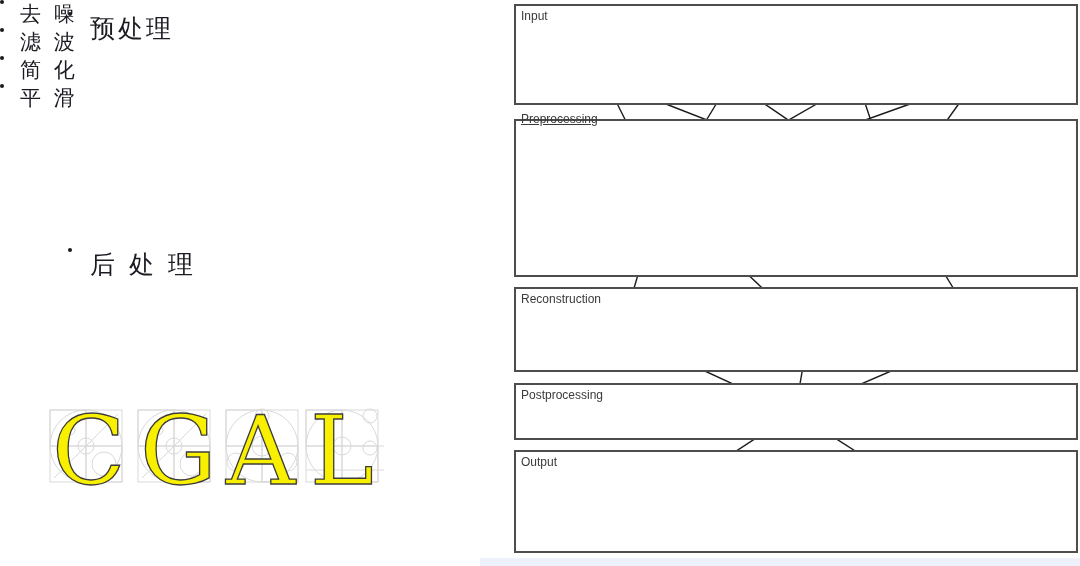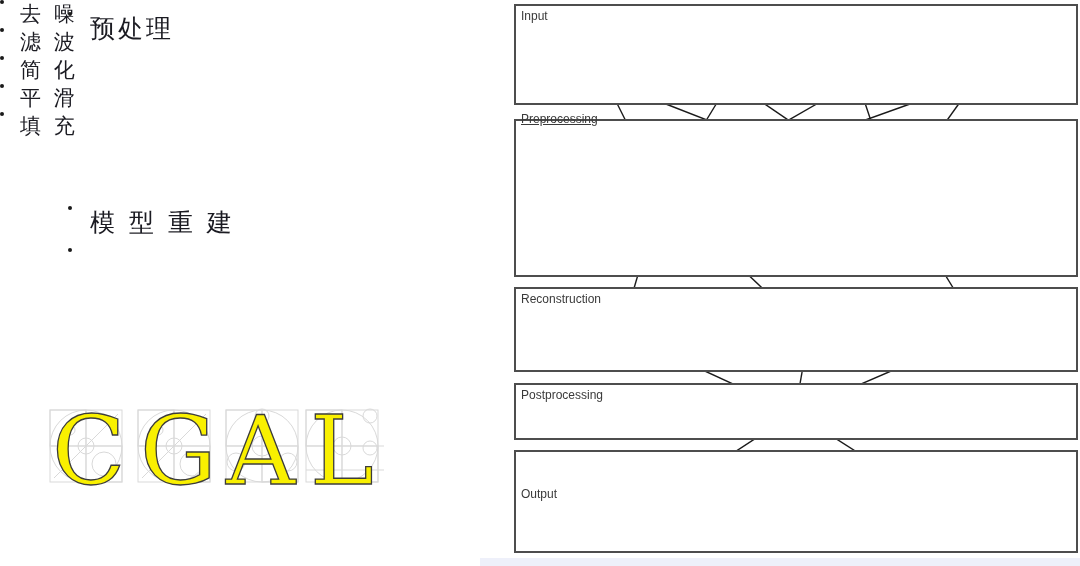--- a/index.html
+++ b/index.html
@@ -63,35 +63,24 @@
           <span class="dot"></span>
           <span class="txt2">简 化</span>
         </div>
       </li>
       <li class="lvl2" style="left: 118px; top: 168px;">
         <div class="bullet-row">
           <span class="dot"></span>
           <span class="txt2">平 滑</span>
         </div>
       </li>
-      <li class="lvl1" style="left: 68px; top: 206px;">
-        <div class="bullet-row">
-          <span class="dot"></span>
-          <span class="txt1">模 型 重 建</span>
-        </div>
-      </li>
       <li class="lvl1" style="left: 68px; top: 248px;">
         <div class="bullet-row">
           <span class="dot"></span>
-        </div>
-      </li>
-      <li class="lvl2" style="left: 118px; top: 290px;">
-        <div class="bullet-row">
-          <span class="dot"></span>
-          <span class="txt2">填 充</span>
+          <span class="txt1">后 处 理</span>
         </div>
       </li>
     </ul>
 
   <div id="cgal-logo">
     <svg viewBox="0 0 350 120" width="350" height="120">
       <g stroke="#d9d9d9" stroke-width="1" fill="none">
         <rect x="10" y="18" width="72" height="72"></rect>
           <rect x="10" y="18" width="36" height="36"></rect>
         <rect x="46" y="54" width="36" height="36"></rect>
@@ -278,17 +267,17 @@
   <div id="section-layer">
       <div class="section-box" style="left: 9px; top: 4px; width: 564px; height: 101px;"></div>
       <div class="section-label" style="left: 16px; top: 9px;">Input</div>
       <div class="section-box" style="left: 9px; top: 119px; width: 564px; height: 158px;"></div>
       <div class="section-label" style="left: 16px; top: 112px; text-decoration: underline;">Preprocessing</div>
       <div class="section-box" style="left: 9px; top: 287px; width: 564px; height: 85px;"></div>
       <div class="section-label" style="left: 16px; top: 292px;">Reconstruction</div>
       <div class="section-box" style="left: 9px; top: 383px; width: 564px; height: 57px;"></div>
       <div class="section-label" style="left: 16px; top: 388px;">Postprocessing</div>
       <div class="section-box" style="left: 9px; top: 450px; width: 564px; height: 103px;"></div>
-      <div class="section-label" style="left: 16px; top: 455px; margin-top: 32px;">Output</div>
+      <div class="section-label" style="left: 16px; top: 455px;">Output</div>
     </div>
 </div>
 
 <div id="bottom-band"></div>
 
 </body></html>

